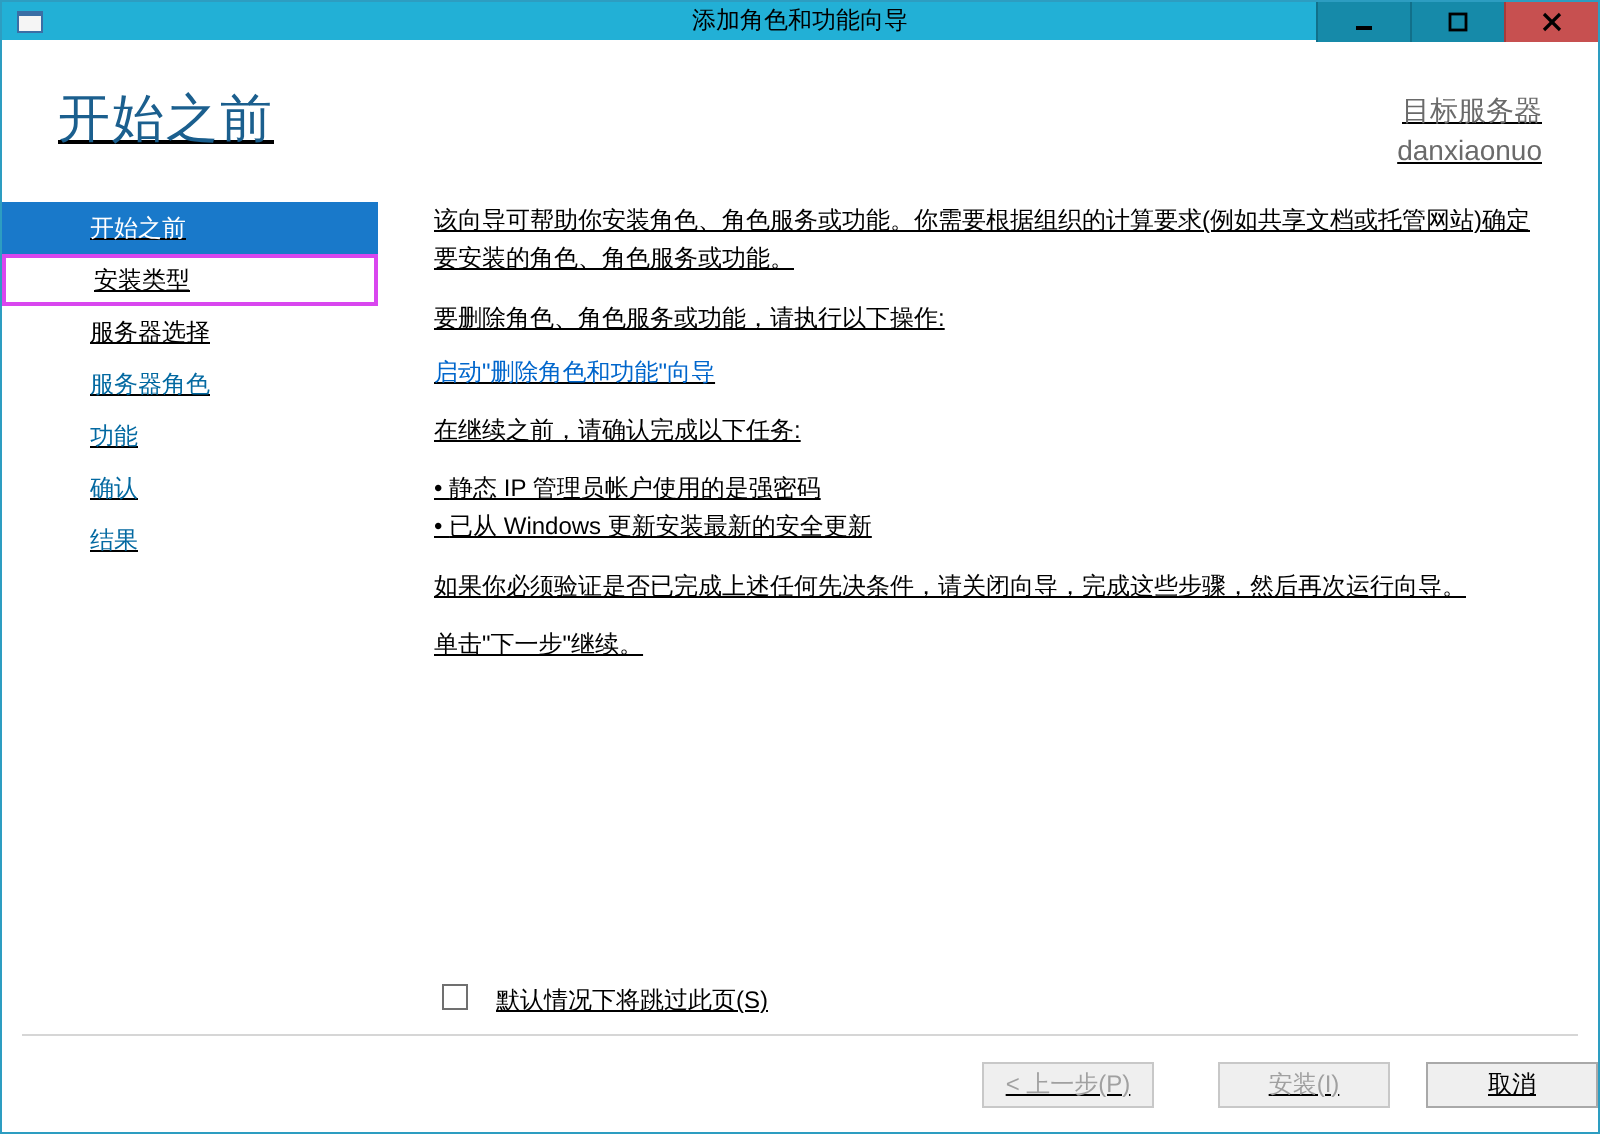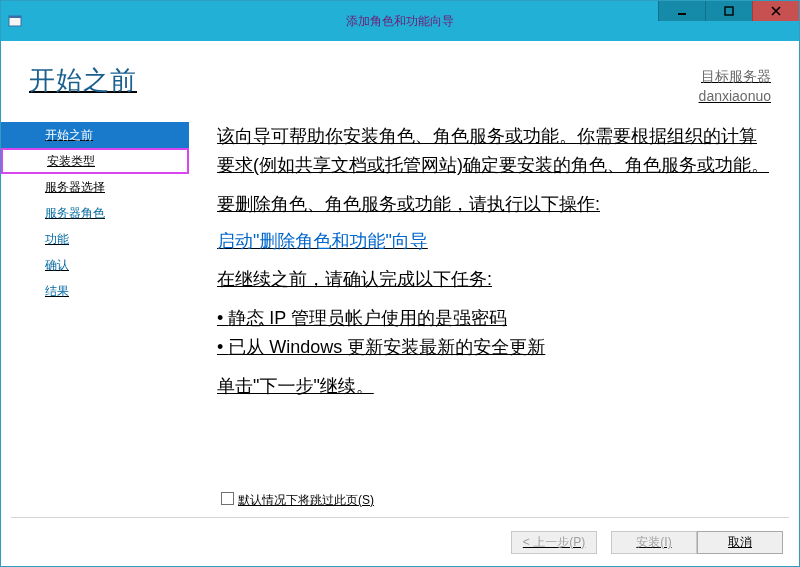--- a/index.html
+++ b/index.html
@@ -14,25 +14,25 @@
 .window {
   width: 800px; height: 567px;
   background: #fdfdfd;
   border: 1px solid #2d9dc1;
   box-sizing: border-box;
   display: flex;
   flex-direction: column;
 }
 
 .titlebar {
-  height: 40px;
+  height: 19px;
   background: #22b0d6;
   display: flex;
   align-items: center;
-  color: #701a75;
+  color: #000000;
   position: relative;
   flex-shrink: 0;
 }
 .titlebar .app-icon {
   width: 16px; height: 16px;
   margin-left: 6px;
   display: flex; align-items: center; justify-content: center;
 }
 .titlebar .title-text {
   position: absolute;
@@ -121,61 +121,61 @@
   margin-left: 0;
 }
 .side-item.disabled {
   color: #0369a1;
 }
 
 
 .content {
   flex: 1;
   padding: 6px 28px 0 28px;
-  font-size: 18px;
+  font-size: 12px;
   line-height: 1.6;
   color: #000;
 }
 .content p { margin: 0 0 10px 0; }
 .content a.link { color: #0066cc; text-decoration: none; cursor: pointer; }
 .content ul.check {
   list-style: none;
   padding: 0; margin: 4px 0 10px 0;
 }
 .content ul.check li::before {
   content: "• ";
 }
 
 
 .skip-row {
   padding: 0 0 8px 220px;
   font-size: 12px;
   display: flex;
   align-items: flex-start;
-  gap: 4px;
+  gap: 14px;
 }
 .skip-row .cb {
   width: 13px; height: 13px;
   border: 1px solid #707070;
   background: #fff;
   box-sizing: border-box;
 }
 
 .divider {
   height: 1px;
   background: #d6d6d6;
   margin: 0 10px;
 }
 .button-row {
   height: 48px;
   display: flex;
   align-items: center;
   justify-content: flex-end;
-  gap: 0;
-  padding-right: 16px;
+  gap: 18px;
+  padding-right: 0;
 }
 .btn {
   min-width: 86px;
   height: 23px;
   border: 1px solid #a9a9a9;
   background: #efefef;
   font-size: 12px;
   display: flex;
   align-items: center;
   justify-content: center;
@@ -251,20 +251,21 @@
 
         <p style="margin-bottom:8px;">要删除角色、角色服务或功能，请执行以下操作:</p>
         <p><a class="link">启动"删除角色和功能"向导</a></p>
 
         <p>在继续之前，请确认完成以下任务:</p>
         <ul class="check">
           <li>静态 IP 管理员帐户使用的是强密码</li>
           <li>已从 Windows 更新安装最新的安全更新</li>
         </ul>
 
+        <p>如果你必须验证是否已完成上述任何先决条件，请关闭向导，完成这些步骤，然后再次运行向导。</p>
         <p>单击"下一步"继续。</p>
       </div>
 
     </div>
 
     <div class="skip-row">
       <span class="cb"></span>
       <span>默认情况下将跳过此页(S)</span>
     </div>
 

